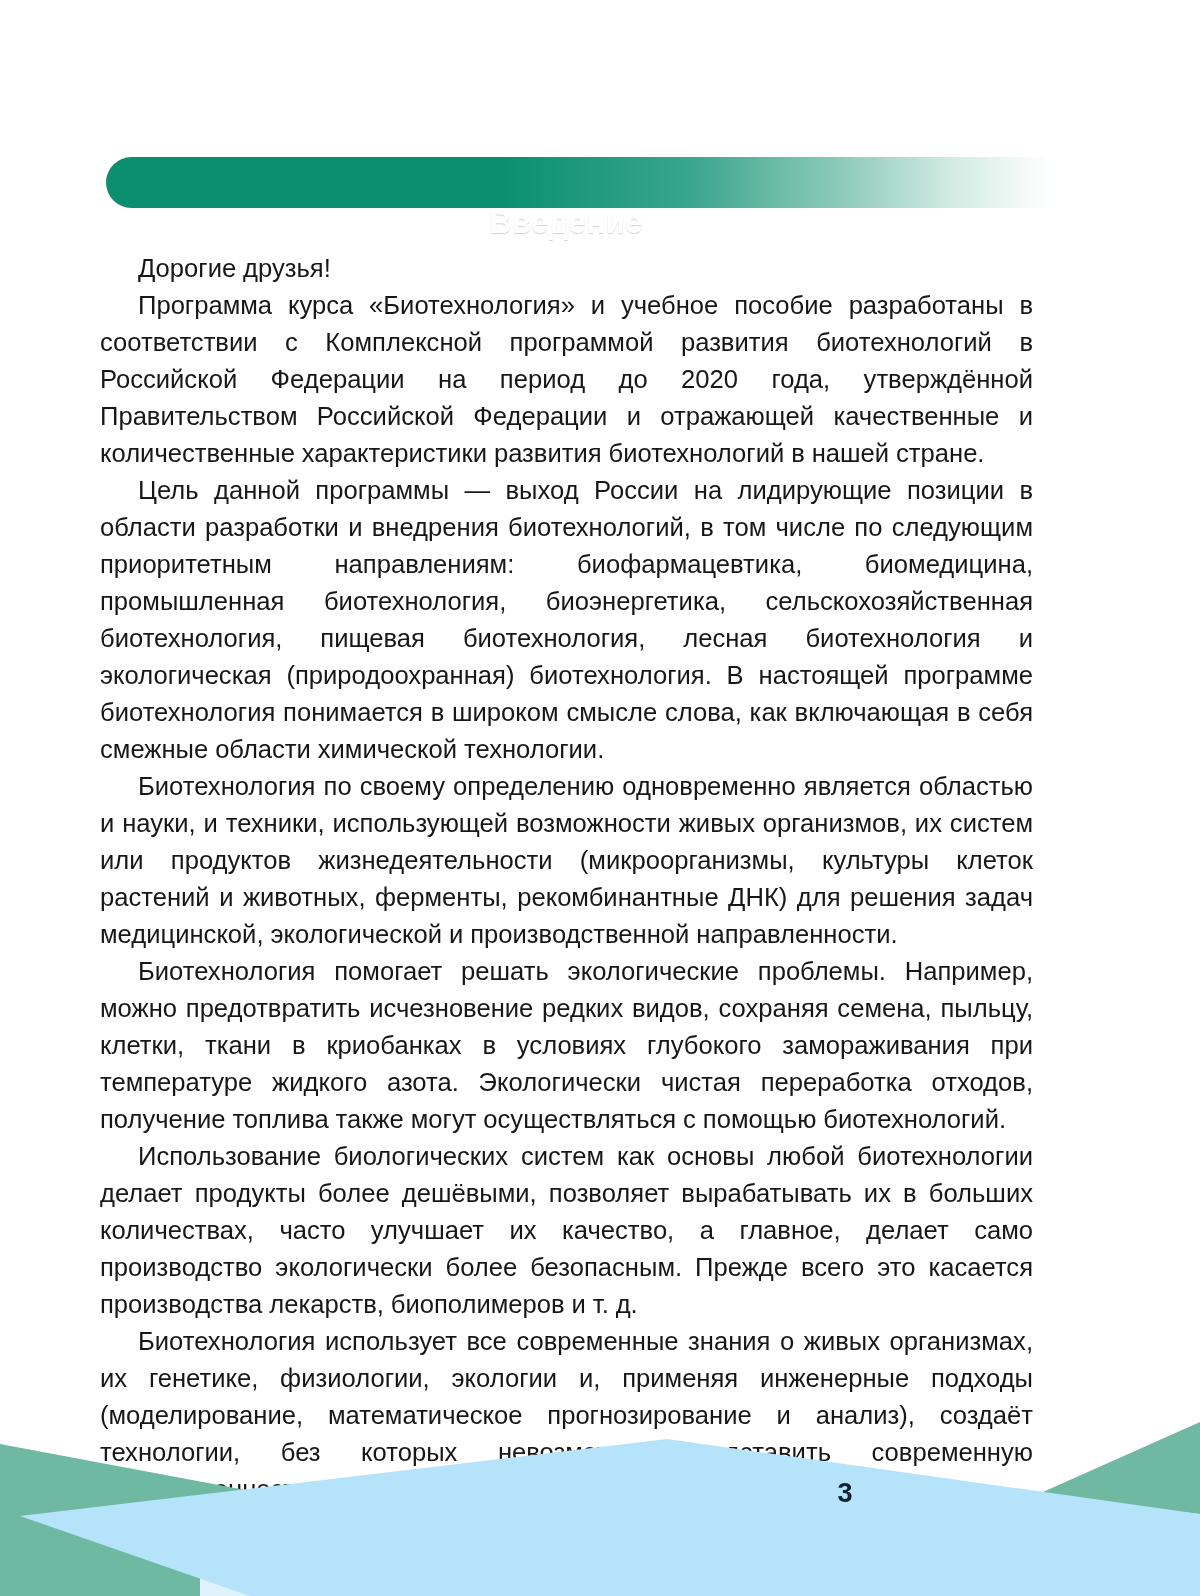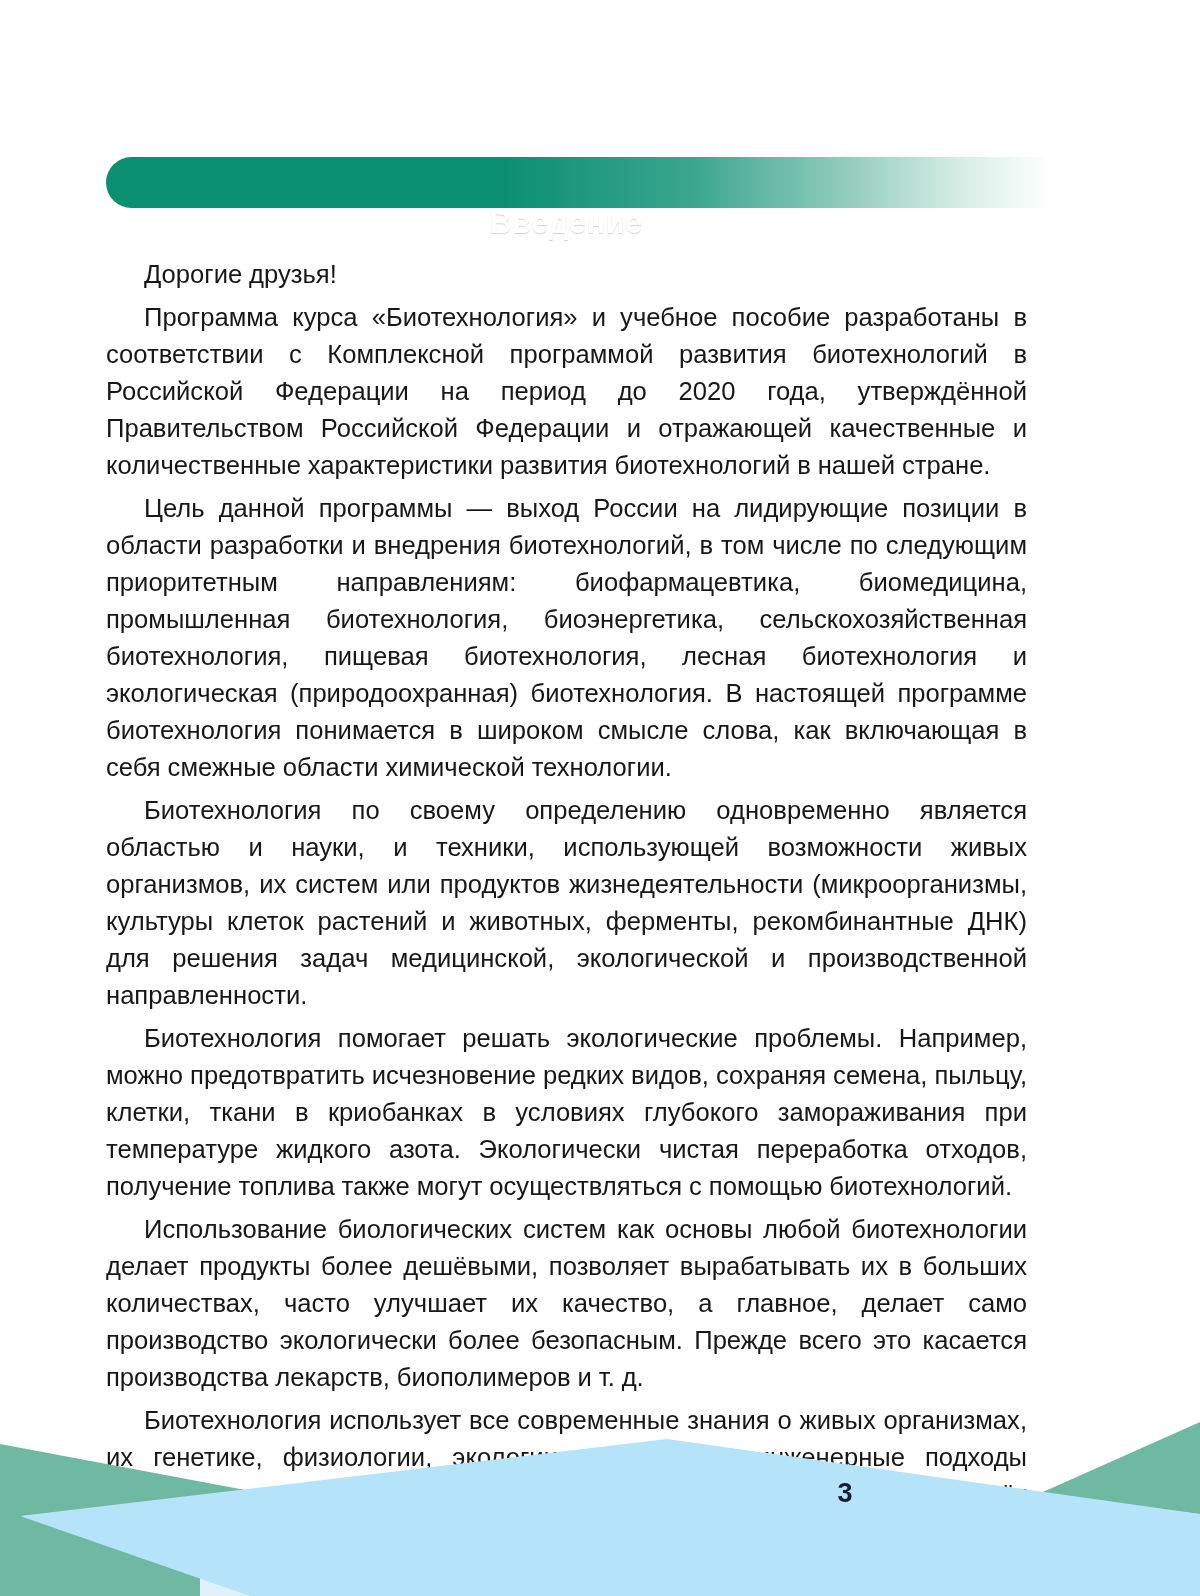--- a/index.html
+++ b/index.html
@@ -56,21 +56,21 @@
 
   
   .text-column {
     position: absolute;
     left: 100px;
     top: 250px;
     width: 933px;
   }
 
   .para {
-    margin: 6px;
+    margin: 0;
     text-align: justify;
     text-justify: inter-word;
     text-indent: 38px;
     font-size: 25.6px;
     line-height: 37px;
     color: #171717;
     hyphens: manual;
     word-spacing: -0.2px;
   }
 

